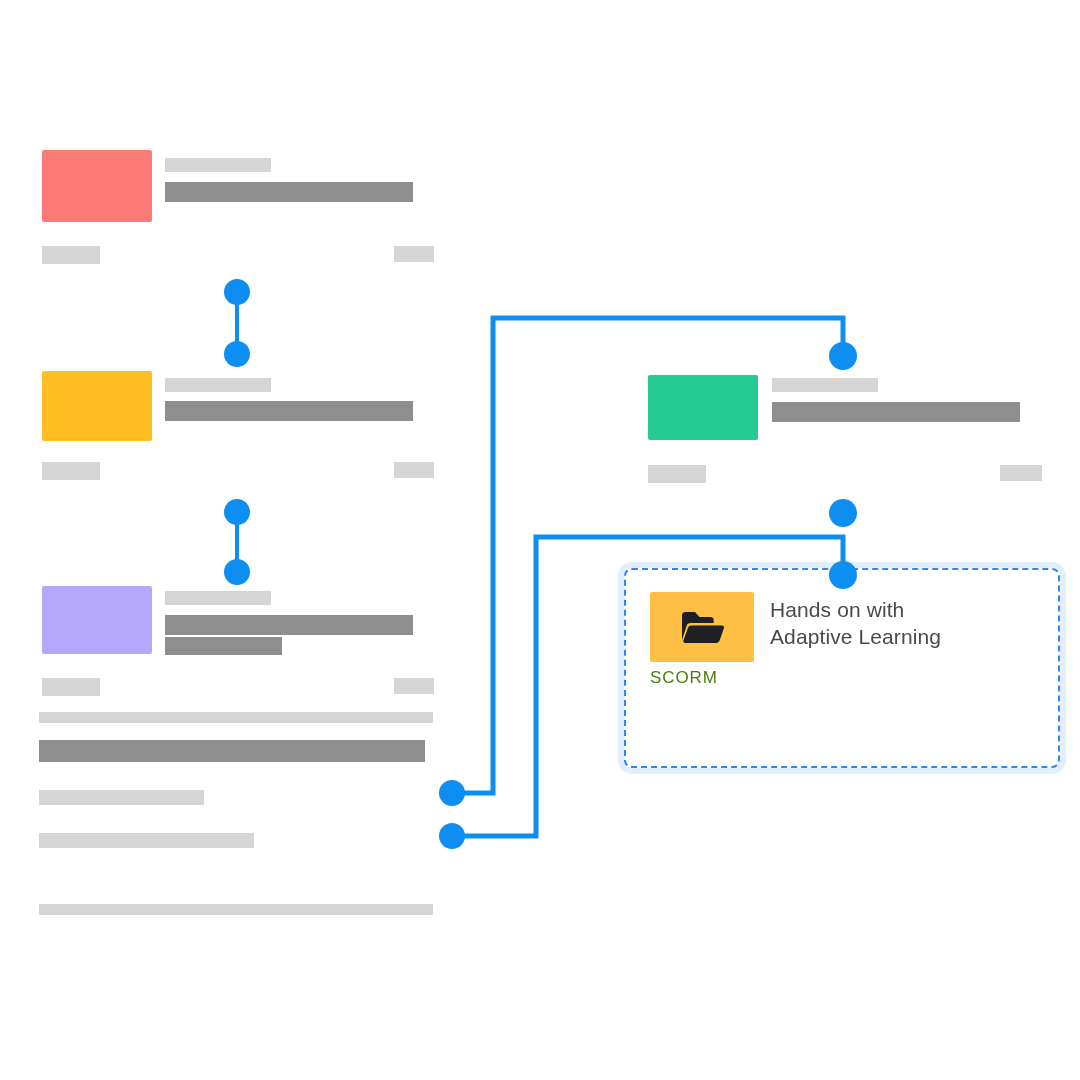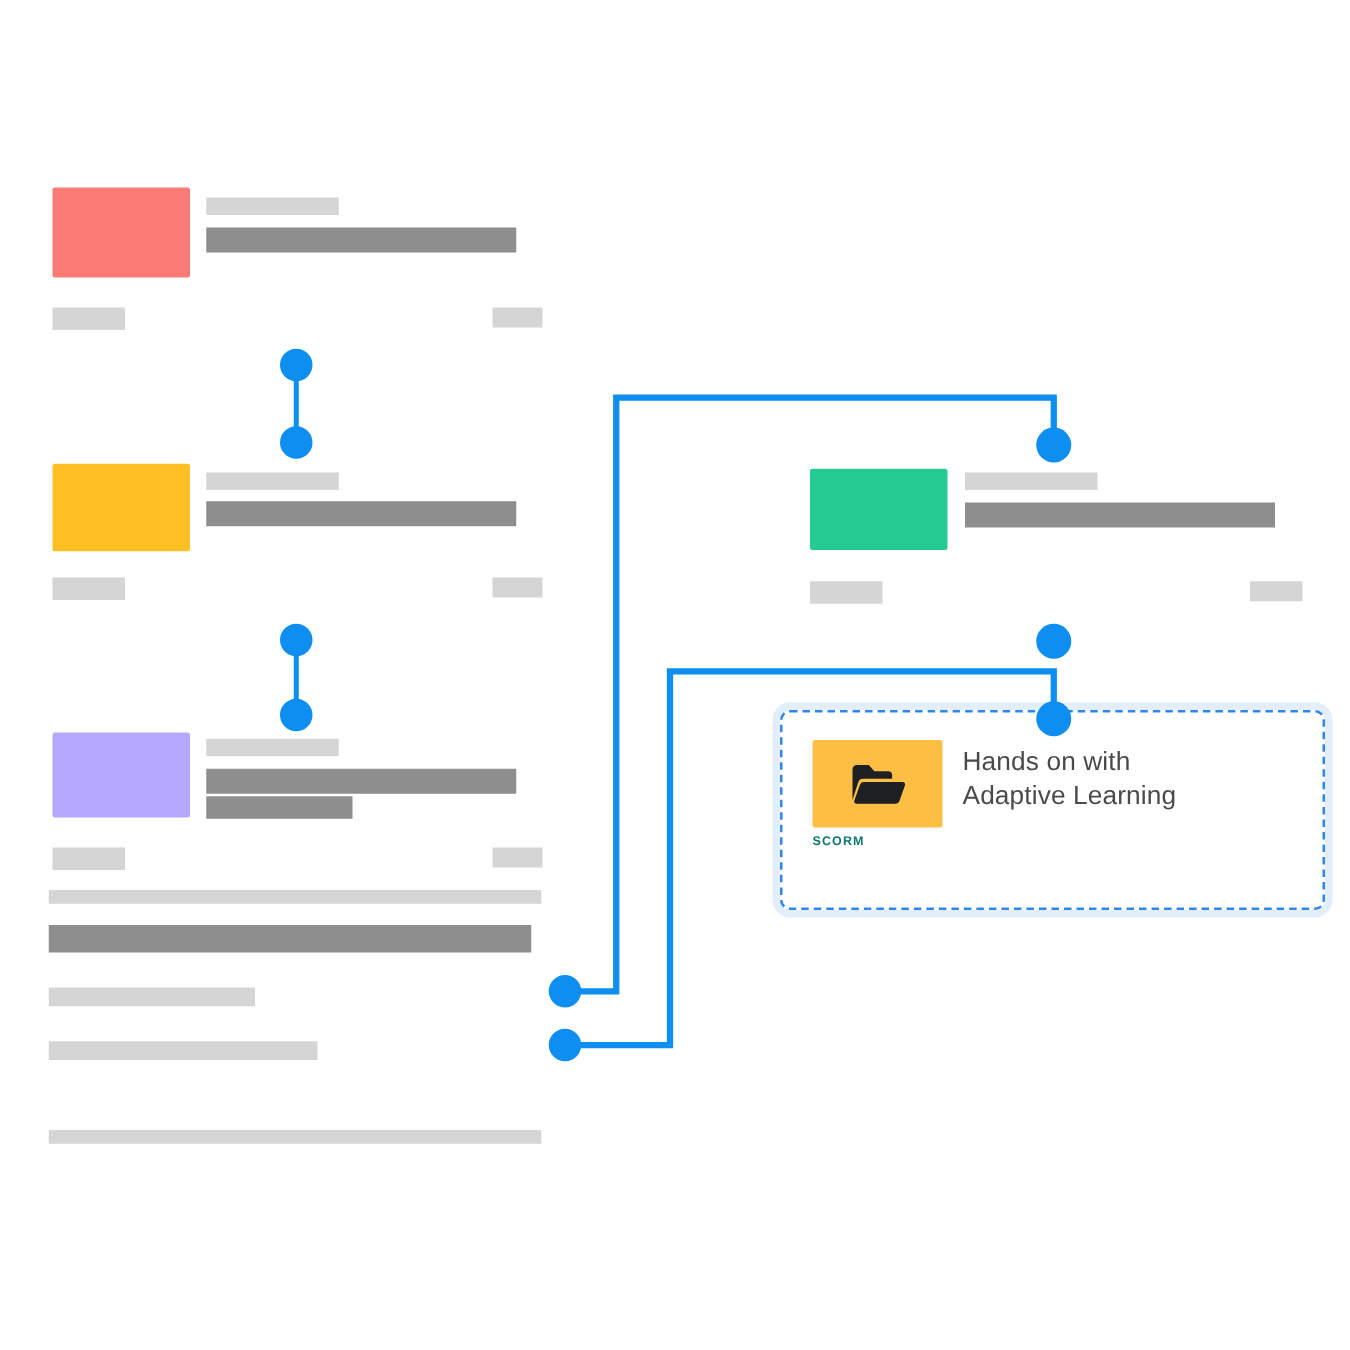--- a/index.html
+++ b/index.html
@@ -50,21 +50,21 @@
     border-radius: 50%;
     background: #0d8ef0;
   }
 
   
   #drop-card {
     position: absolute;
     left: 624px;
     top: 568px;
     width: 436px;
-    height: 160px;
+    height: 200px;
     box-sizing: border-box;
     background: #ffffff;
     border: 2px dashed #2f86ec;
     border-radius: 8px;
     box-shadow: 0 0 0 6px rgba(47,134,236,0.14);
   }
 
   #drop-card-thumb {
     position: absolute;
     left: 24px;
@@ -87,24 +87,23 @@
     line-height: 27px;
     color: #4a4a4a;
     letter-spacing: 0.1px;
     white-space: pre-line;
   }
 
   #drop-card-type {
     position: absolute;
     left: 24px;
     top: 98px;
-    font-size: 10px;
+    font-size: 17px;
     letter-spacing: 0.9px;
-    color: #0f766e;
-    font-weight: bold;
+    color: #4d7c0f;
   }
 </style>
 </head>
 <body>
 
 <div id="stage">
 
   <div>
 
     <div>

